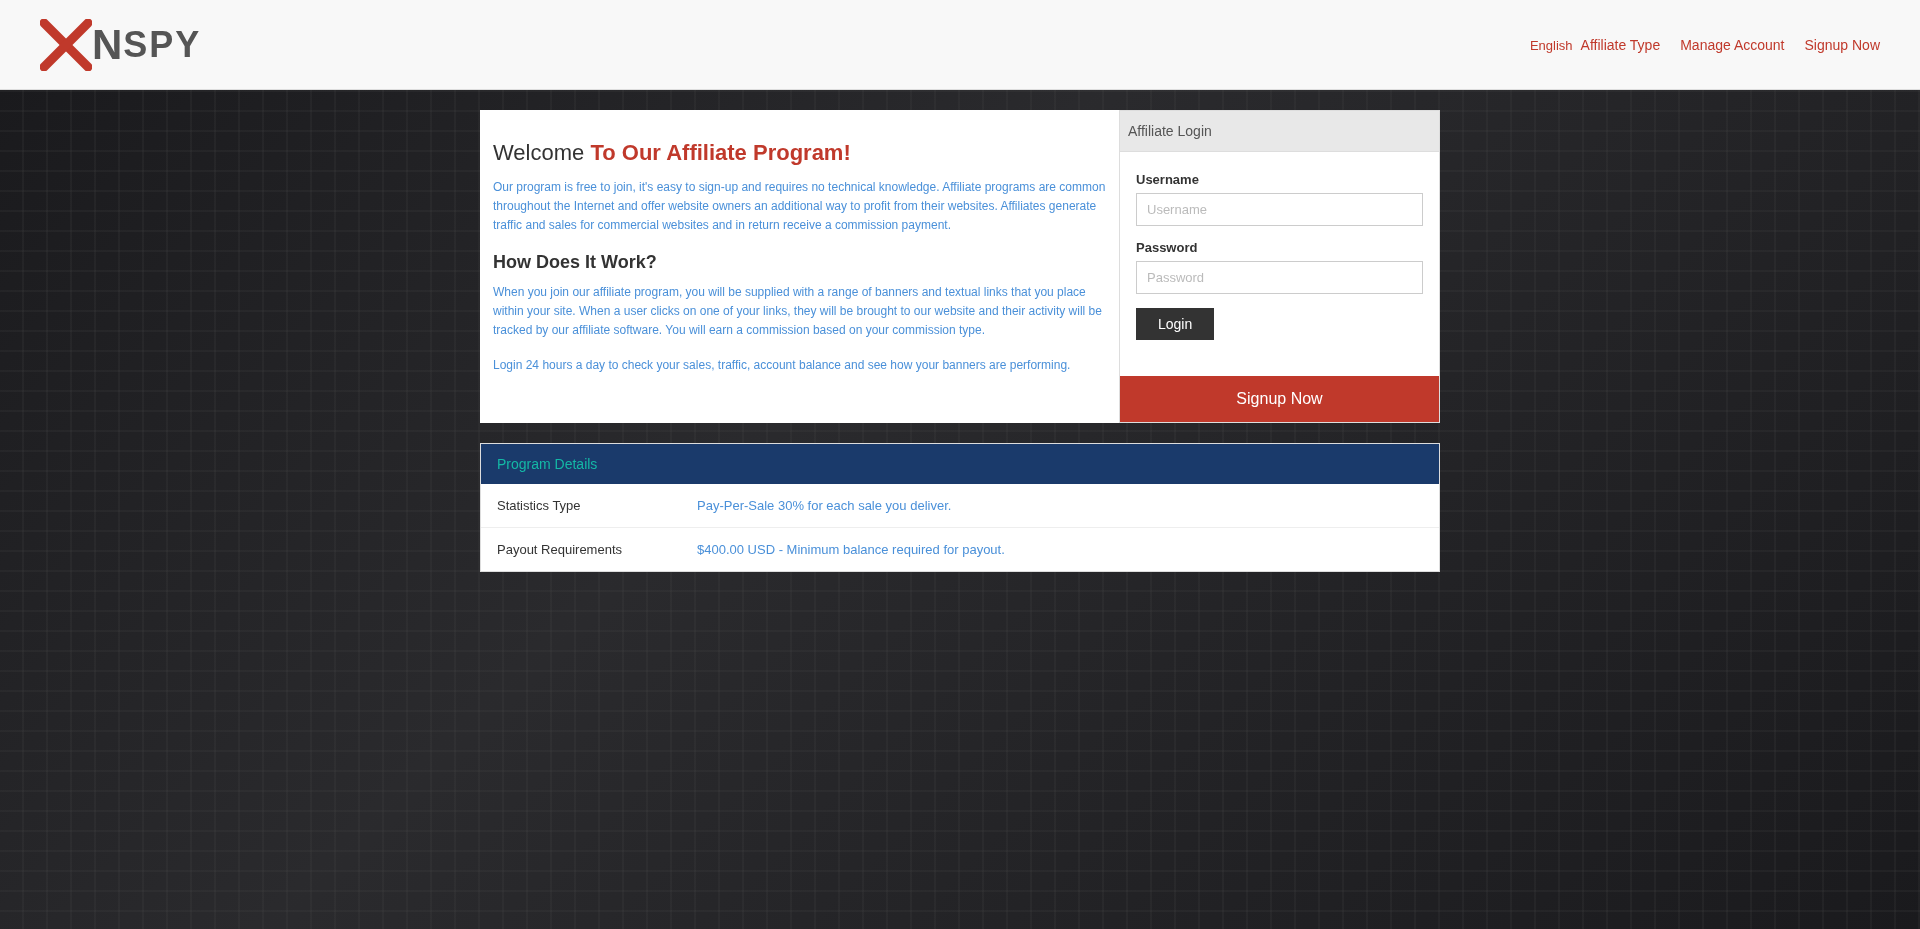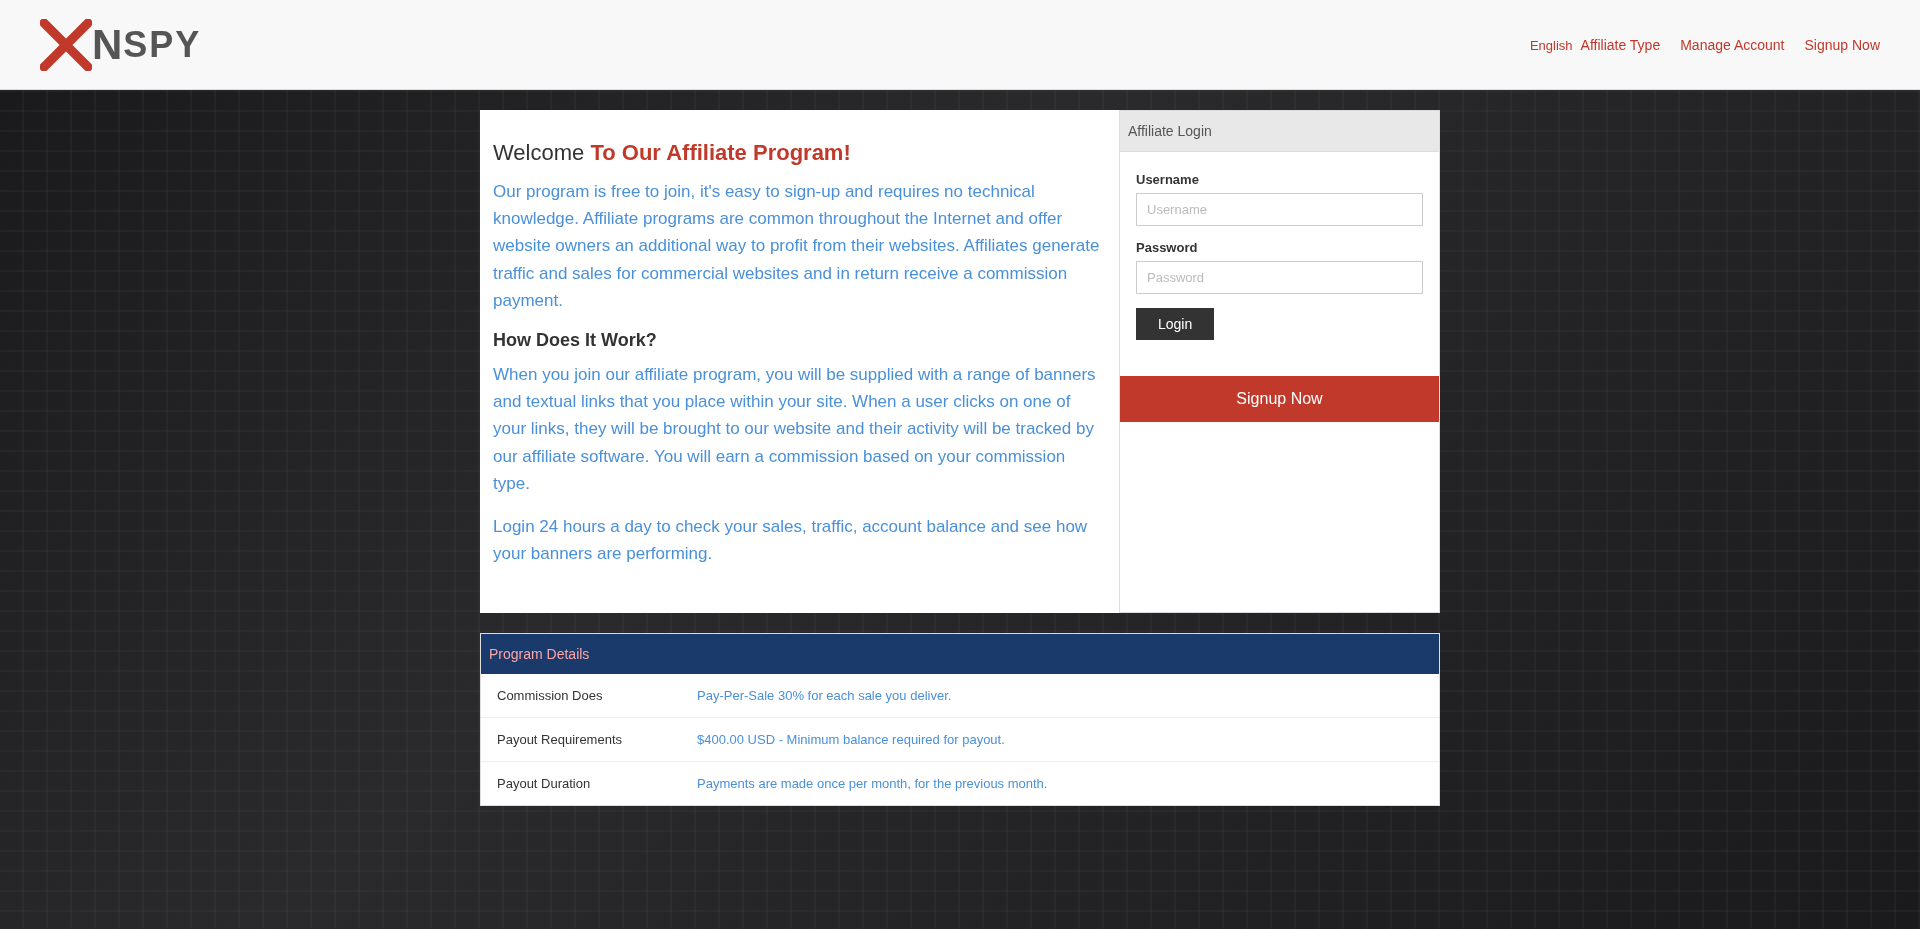--- a/index.html
+++ b/index.html
@@ -96,21 +96,21 @@
       font-size: 22px;
       font-weight: normal;
       color: #333;
       margin-bottom: 12px;
     }
     .main-panel h1 strong {
       color: #c0392b;
       font-weight: bold;
     }
     .main-panel p {
-      font-size: 17px;
+      font-size: 12px;
       color: #4a90d9;
       line-height: 1.6;
       margin-bottom: 16px;
     }
     .main-panel h2 {
       font-size: 18px;
       font-weight: normal;
       color: #333;
       margin-bottom: 10px;
     }
@@ -186,22 +186,22 @@
       padding: 0 20px 20px;
     }
     .program-table {
       background: #fff;
       border: 1px solid #ddd;
       width: 100%;
       border-collapse: collapse;
     }
     .program-table-header {
       background: #1a3a6b;
-      color: #fca5a5;
-      padding: 12px 8px;
+      color: #14b8a6;
+      padding: 12px 16px;
       font-size: 14px;
       font-weight: normal;
     }
     .program-table table {
       width: 100%;
       border-collapse: collapse;
     }
     .program-table table tr {
       border-bottom: 1px solid #eee;
     }
@@ -303,28 +303,24 @@
   </div>
 
   <div class="program-section">
     <div class="program-table">
       <div class="program-table-header">
         <span>Program Details</span>
       </div>
       <table>
         <tbody id="program-rows">
             <tr>
-      <td>Commission Does</td>
+      <td>Statistics Type</td>
       <td>Pay-Per-Sale 30% for each sale you deliver.</td>
     </tr>
             <tr>
       <td>Payout Requirements</td>
       <td>$400.00 USD - Minimum balance required for payout.</td>
     </tr>
-            <tr>
-      <td>Payout Duration</td>
-      <td>Payments are made once per month, for the previous month.</td>
-    </tr>
           </tbody>
       </table>
     </div>
   </div>
 </div>
 
 </body></html>

